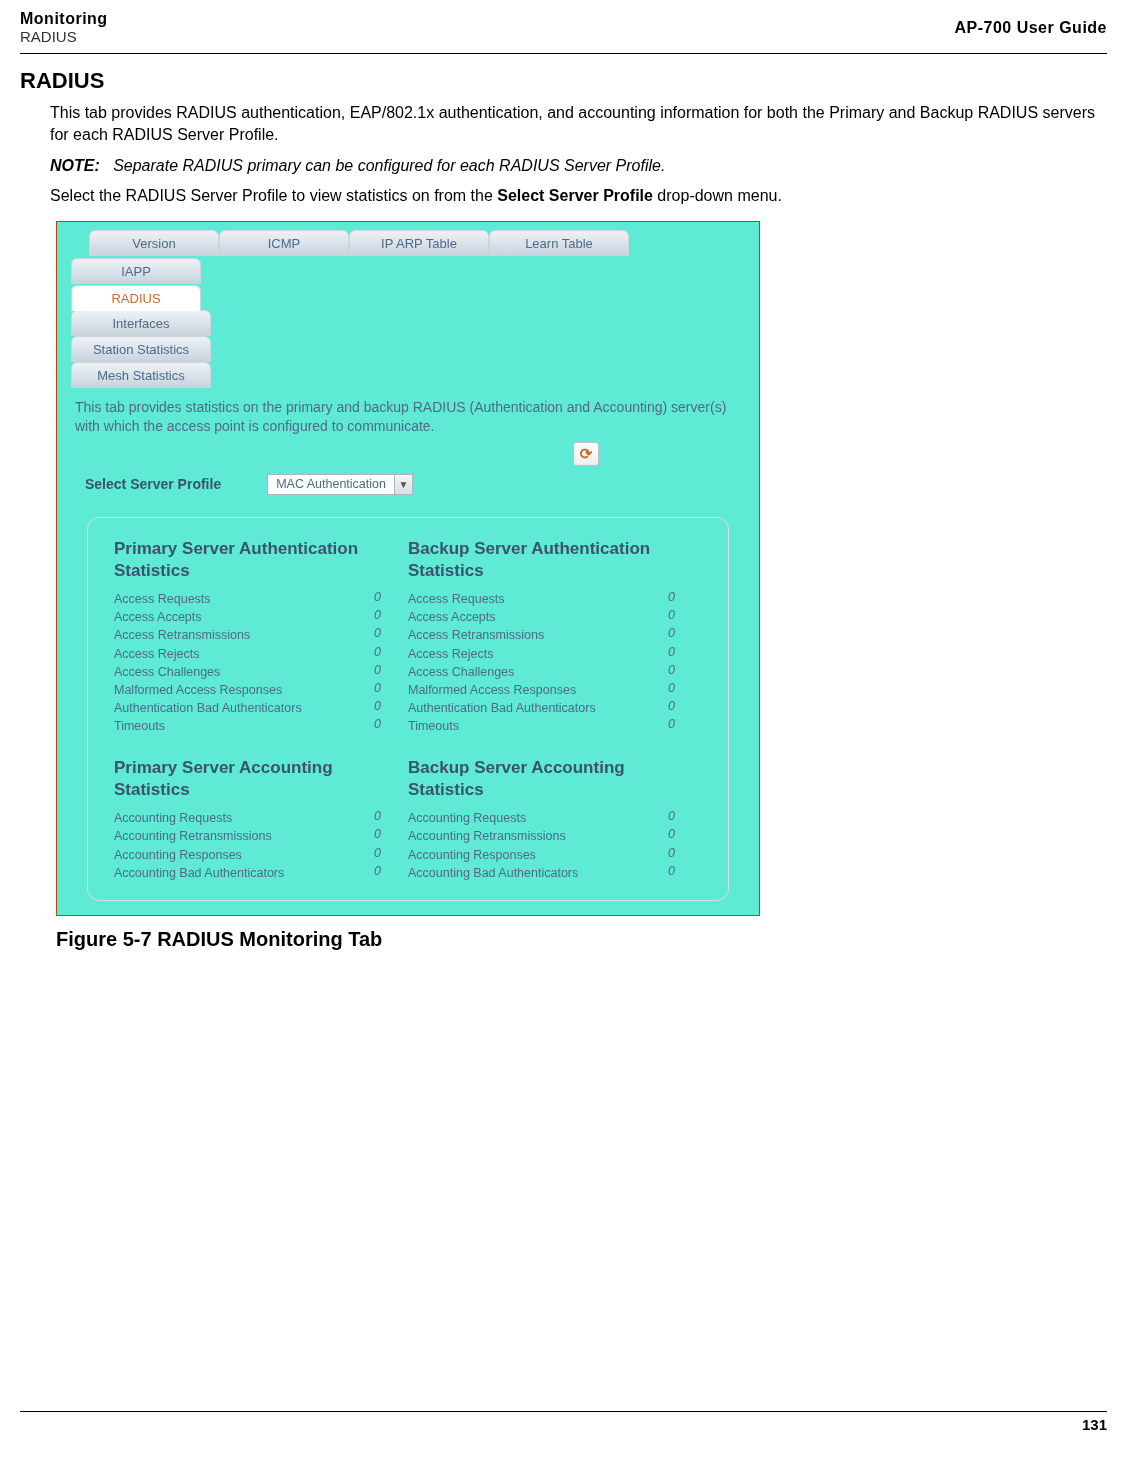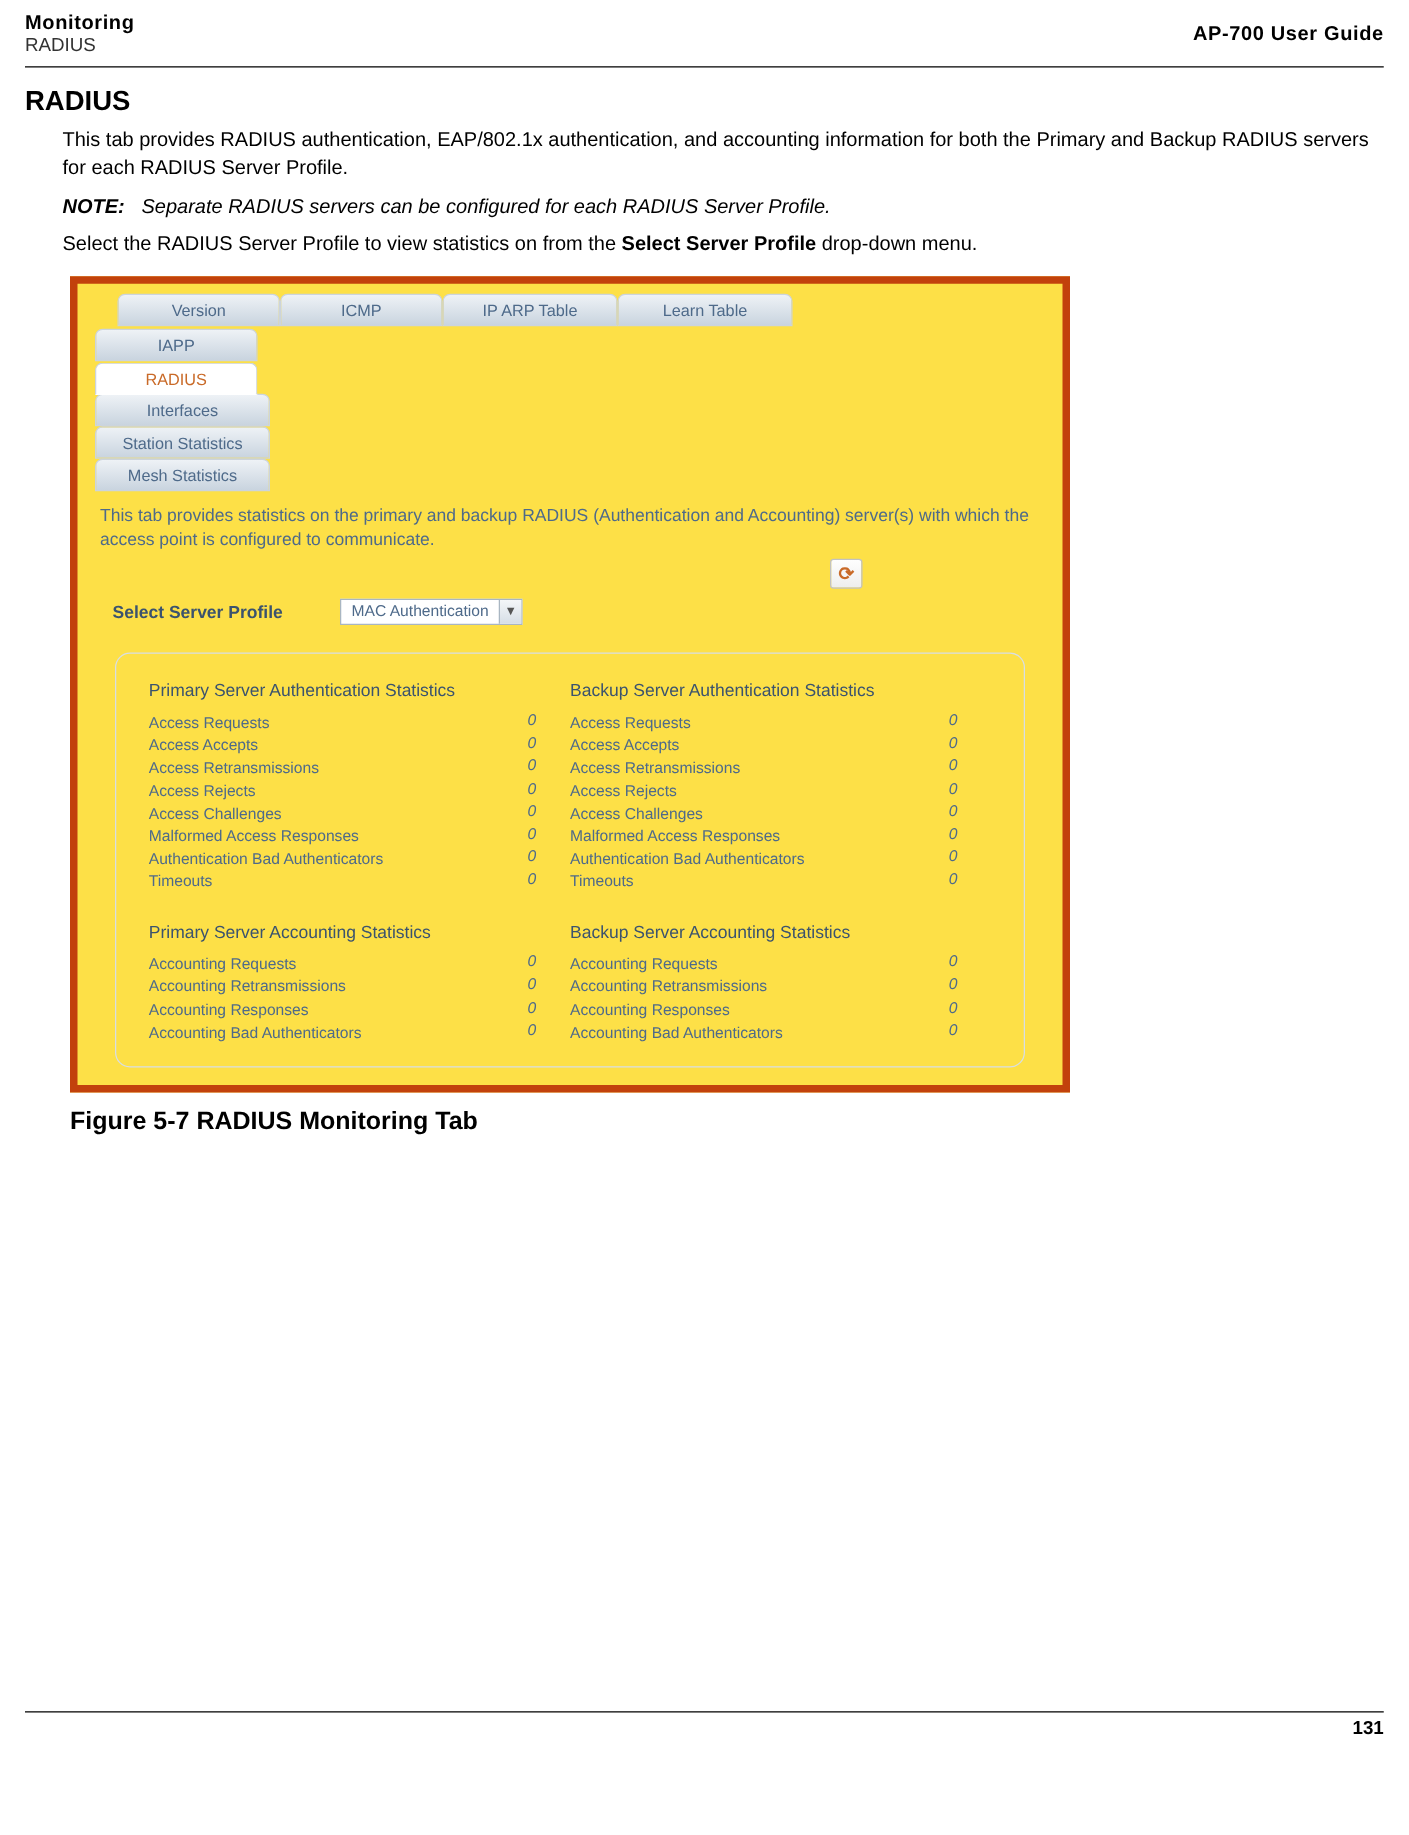--- a/index.html
+++ b/index.html
@@ -25,24 +25,24 @@
   .hr-top { border: none; border-top: 1.5px solid #000; margin: 4px 0 14px 0;}
   .section-title { font-weight: bold; font-size: 22px; margin-bottom: 8px; }
   .body-text { margin: 0 0 10px 30px; line-height: 1.4; font-size: 16px;}
   .note-line { margin: 0 0 10px 30px; font-size: 16px;}
   .note-label { font-weight: bold; font-style: italic; }
   .note-body { font-style: italic; }
 
   
   .screenshot-wrap {
     margin: 14px 0 8px 36px;
-    width: 800px;
-    border: 6px solid #c2410c;
+    width: 704px;
+    border: 1px solid #c2410c;
     padding: 8px 10px 14px 10px;
-    background: #fde047;
+    background: #5eead4;
   }
   .tabs-row { display: flex; gap: 0; margin: 0 0 2px 22px;}
   .tab {
     height: 26px;
     line-height: 26px;
     font-size: 13px;
     color: #4e6a8a;
     text-align: center;
     border-radius: 6px 6px 0 0;
     background: linear-gradient(#eef2f6, #c9d4df);
@@ -95,21 +95,21 @@
     padding:20px 26px 18px 26px;
     color:#4e6a8a;
     font-size:12.5px;
   }
   .stats-grid{
     display:grid;
     grid-template-columns: 1fr 34px 1fr 34px;
     column-gap:0;
   }
   .stat-heading{
-    font-weight:normal;font-size:14px;color:#3b536e;
+    font-weight:bold;font-size:17px;color:#3b536e;
     grid-column:span 2;
     margin-bottom:8px;line-height:1.3;
   }
   .stat-row{line-height:1.45;}
   .stat-val{font-style:italic;text-align:left;}
   .section-gap{height:22px;grid-column:1/-1;}
   .fig-caption{
     font-weight:bold;font-size:20px;margin:12px 0 0 36px;
   }
   .footer-area{ margin-top:460px;}
@@ -129,21 +129,21 @@
   </div>
   <hr class="hr-top">
 
   <div class="section-title">RADIUS</div>
 
   <p class="body-text">This tab provides RADIUS authentication, EAP/802.1x authentication, and accounting information for both the Primary and Backup RADIUS servers for each RADIUS Server Profile.</p>
 
   <p class="note-line">
     <span class="note-label">NOTE:</span>
     <span>&nbsp;</span>
-    <span class="note-body">Separate RADIUS servers can be configured for each RADIUS Server Profile.</span>
+    <span class="note-body">Separate RADIUS primary can be configured for each RADIUS Server Profile.</span>
   </p>
 
   <p class="body-text">
     <span>Select the RADIUS Server Profile to view statistics on from the </span><strong>Select Server Profile</strong><span> drop-down menu.</span>
   </p>
 
   <div class="screenshot-wrap">
     <div class="tabs-row">
       <div class="tab w1">Version</div>
       <div class="tab w2">ICMP</div>

